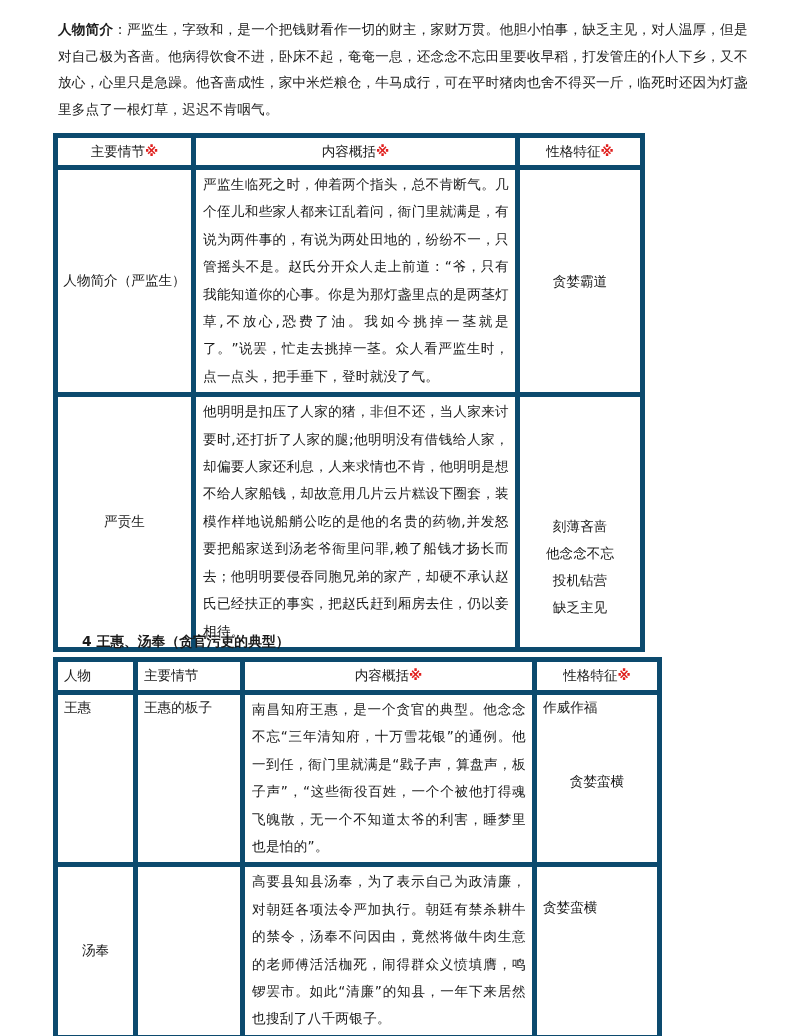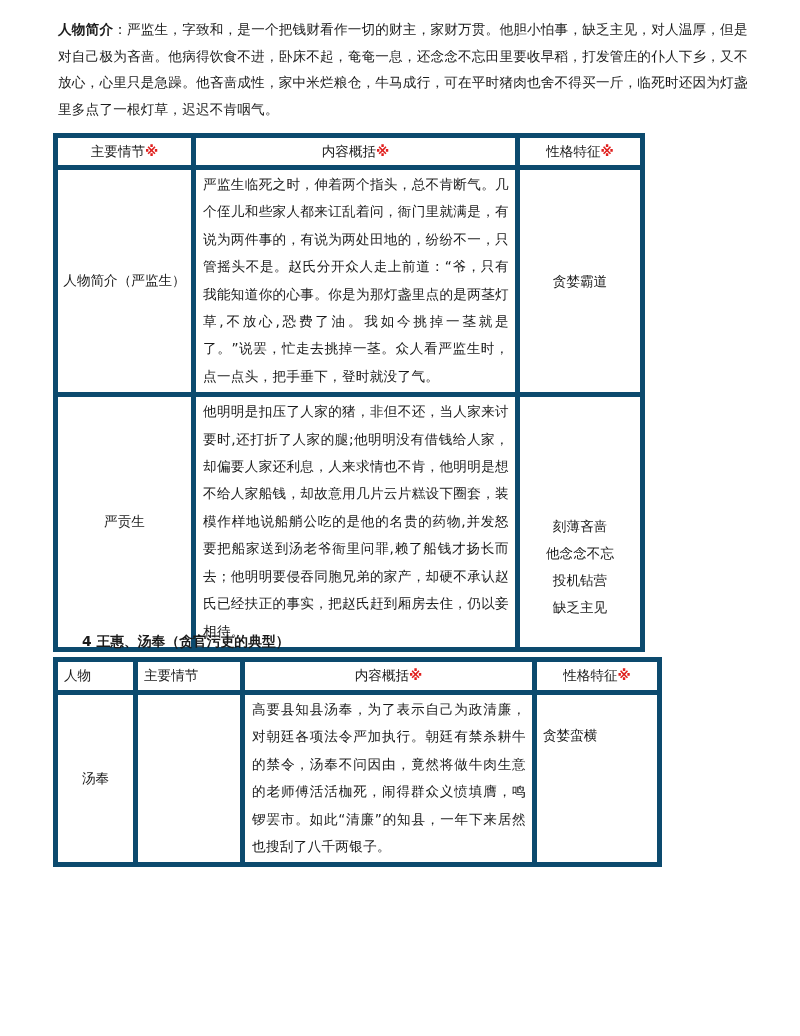--- a/index.html
+++ b/index.html
@@ -80,20 +80,29 @@
   <thead>
     <tr>
       <th class="d1 th-left">人物</th>
       <th class="d2 th-left">主要情节</th>
       <th class="d3" style="text-align:center;"><span>内容概括</span><span class="mark">※</span></th>
       <th class="d4" style="text-align:center;"><span>性格特征</span><span class="mark">※</span></th>
     </tr>
   </thead>
   <tbody>
     <tr style="height:166px;">
+      <td class="left-top">王惠</td>
+      <td class="left-top">王惠的板子</td>
+      <td class="content" style="vertical-align:top;">南昌知府王惠，是一个贪官的典型。他念念不忘“三年清知府，十万雪花银”的通例。他一到任，衙门里就满是“戥子声，算盘声，板子声”，“这些衙役百姓，一个个被他打得魂飞魄散，无一个不知道太爷的利害，睡梦里也是怕的”。</td>
+      <td style="vertical-align:top; font-size:13.6px; padding:4px 6px; position:relative;">
+        <div>作威作福</div>
+        <div style="position:absolute; top:78px; left:0; right:0; text-align:center;">贪婪蛮横</div>
+      </td>
+    </tr>
+    <tr style="height:166px;">
       <td class="center">汤奉</td>
       <td class="left-top"></td>
       <td class="content" style="vertical-align:top;margin-top:36px;">高要县知县汤奉，为了表示自己为政清廉，对朝廷各项法令严加执行。朝廷有禁杀耕牛的禁令，汤奉不问因由，竟然将做牛肉生意的老师傅活活枷死，闹得群众义愤填膺，鸣锣罢市。如此“清廉”的知县，一年下来居然也搜刮了八千两银子。</td>
       <td style="vertical-align:top; font-size:13.6px; padding:32px 6px 0 6px;">
         <div>贪婪蛮横</div>
       </td>
     </tr>
   </tbody>
 </table>
 

